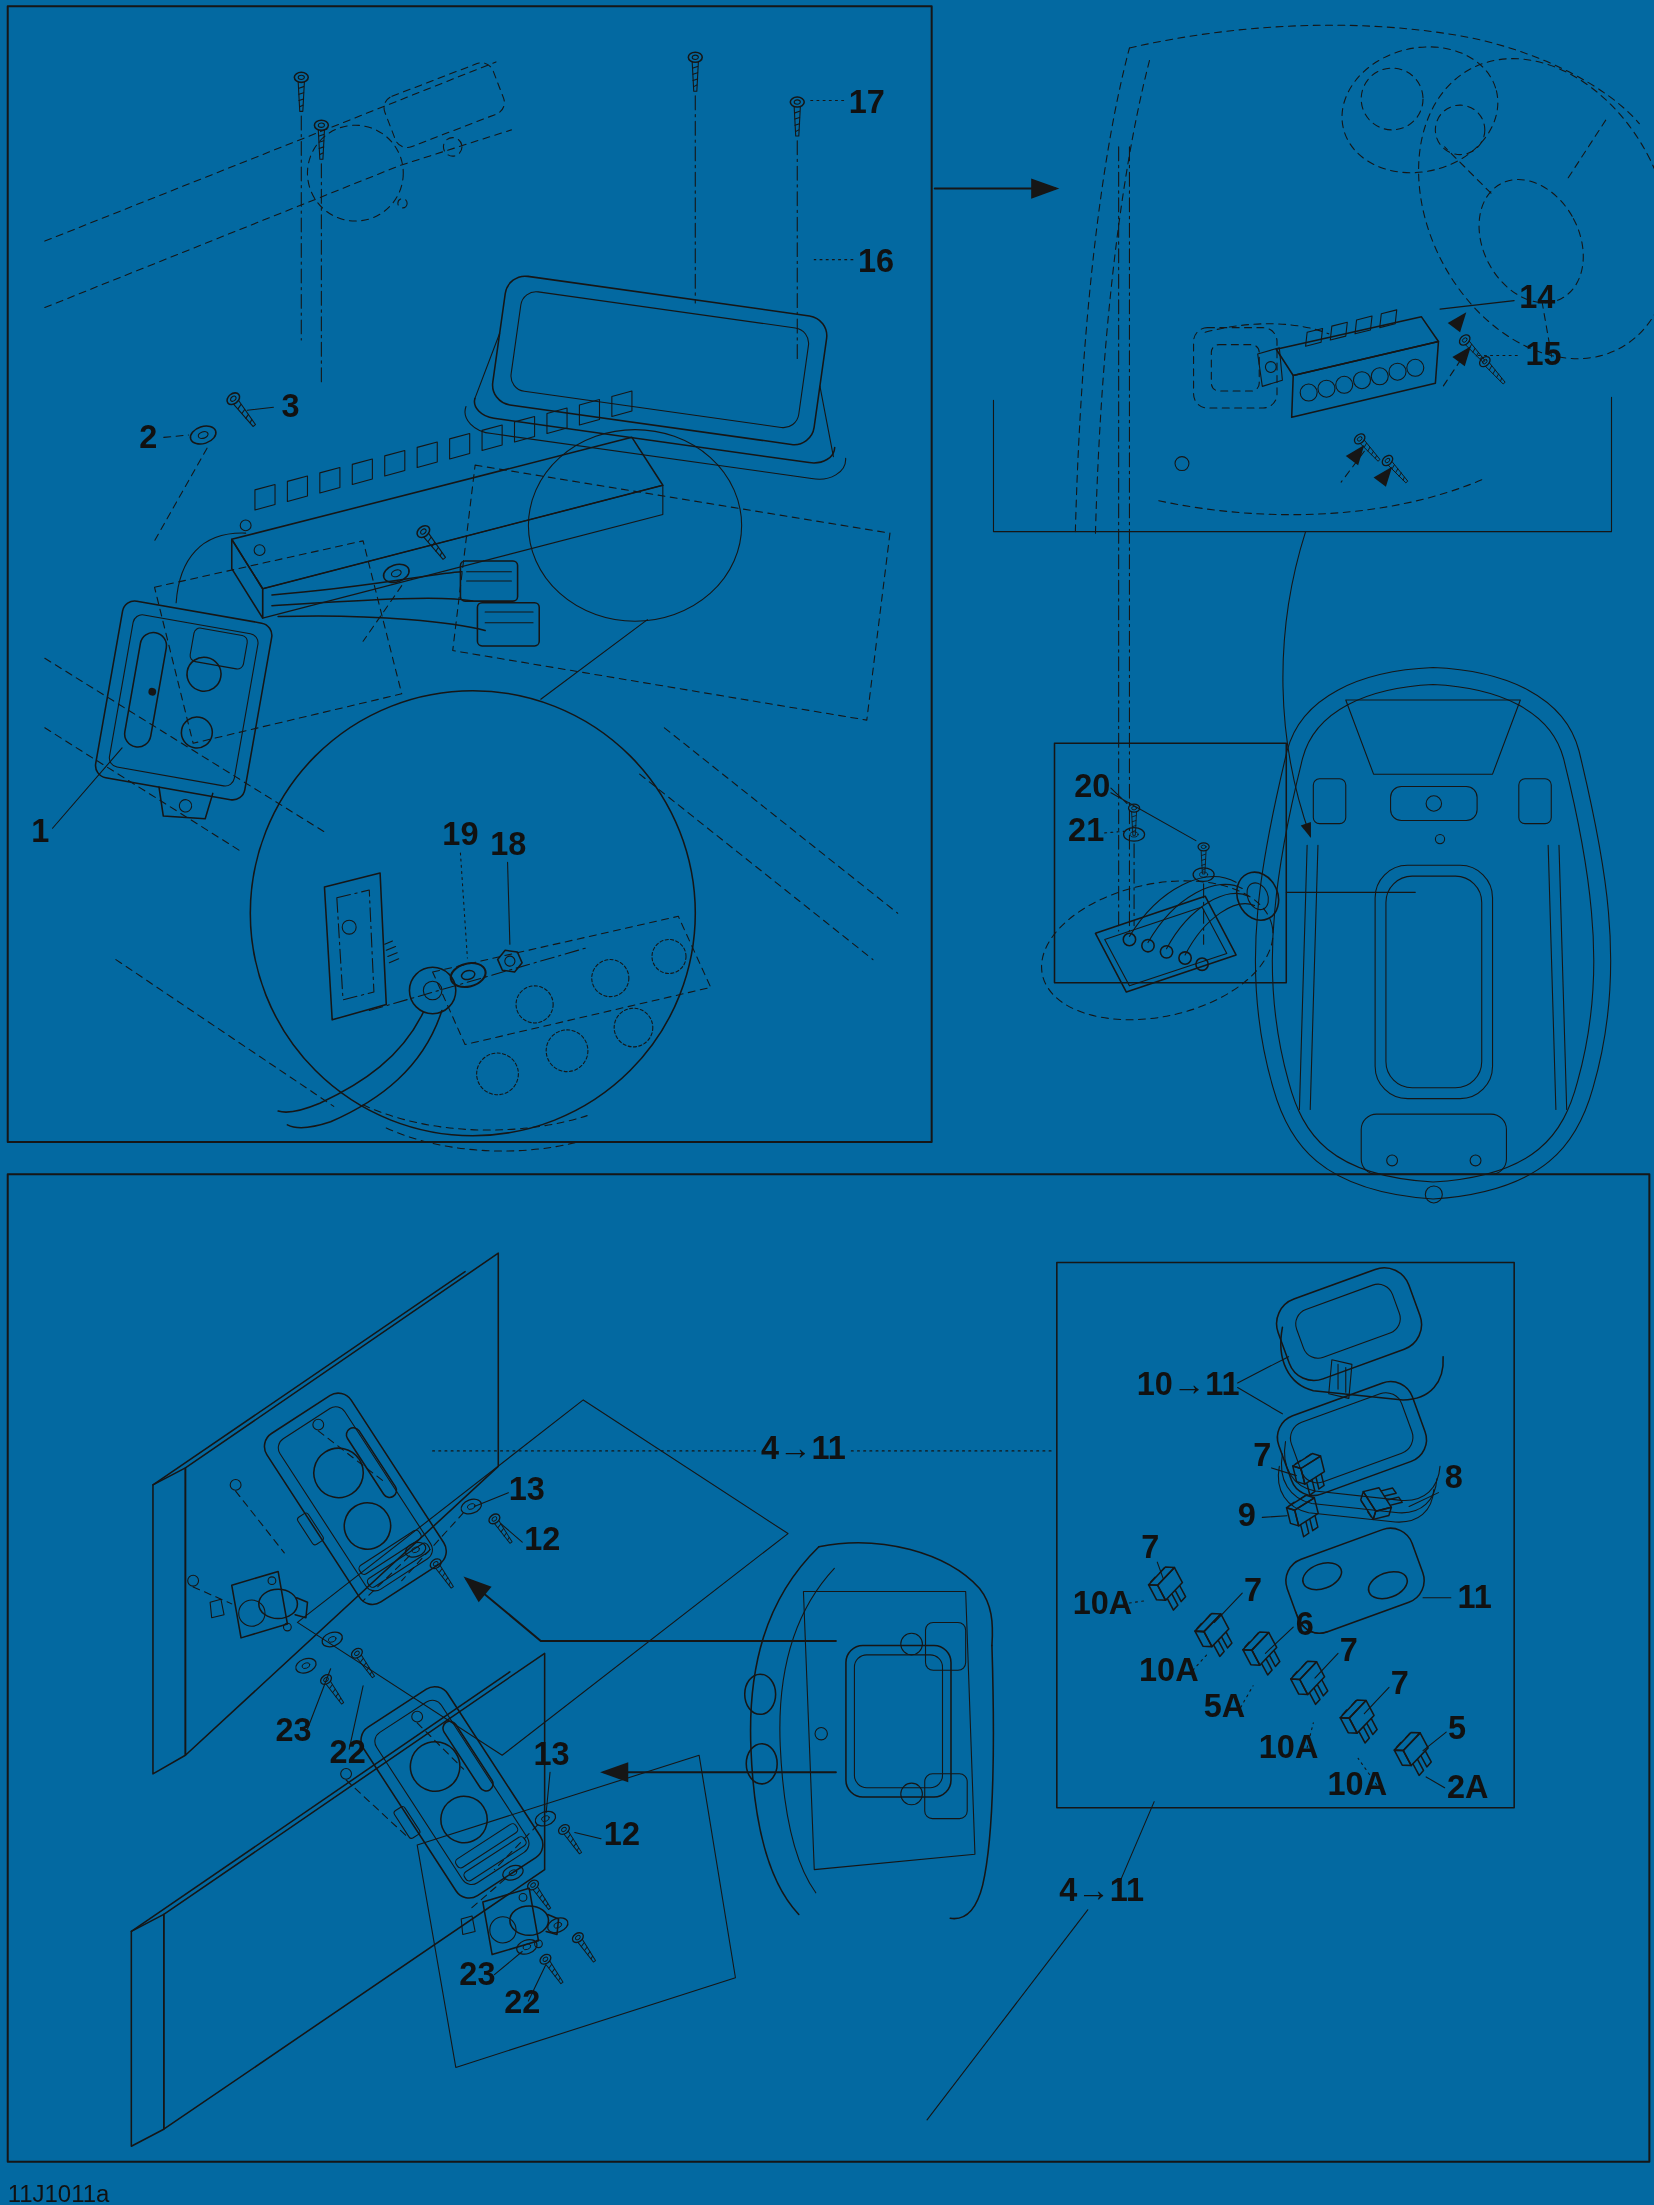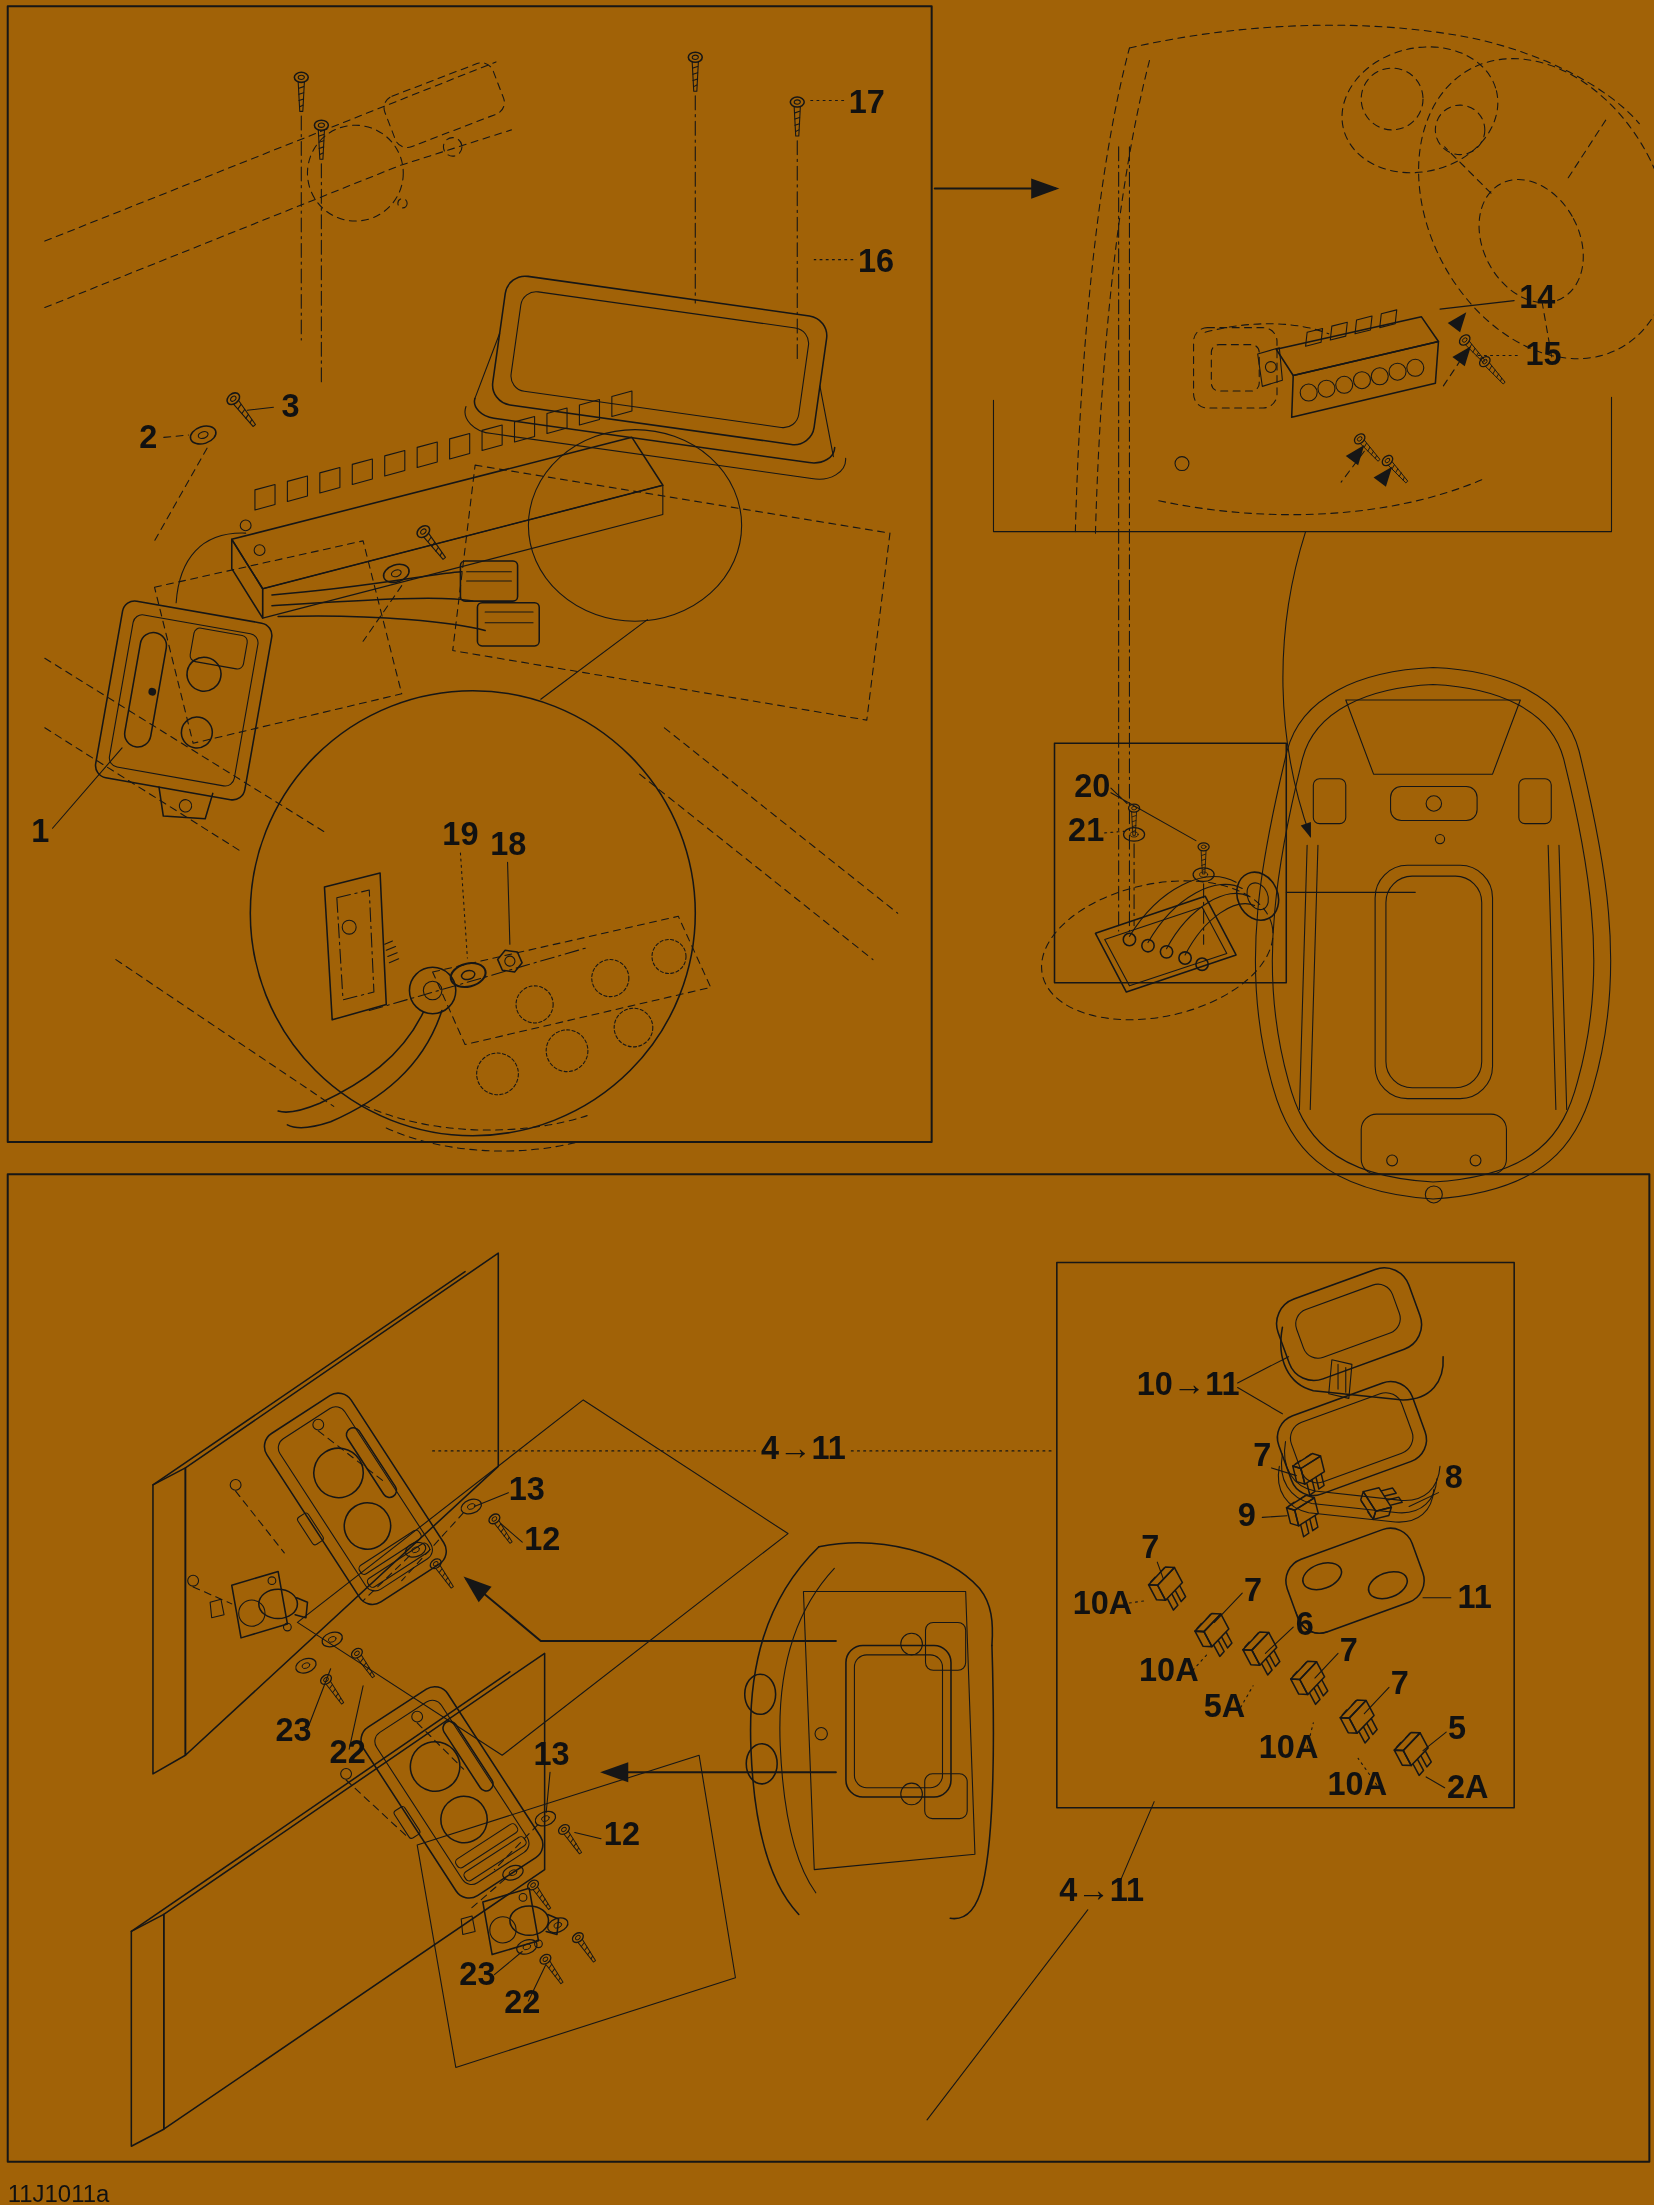--- a/index.html
+++ b/index.html
@@ -1,16 +1,16 @@
 <!DOCTYPE html>
 <html style="font-size:12.4px"><head>
 <meta charset="utf-8">
 <style>
   html,body{margin:0;padding:0;background:#fff;}
-  .stage{position:relative;width:1654px;height:2205px;background:#a16207;
+  .stage{position:relative;width:1654px;height:2205px;background:#0369a1;
          font-family:"Liberation Sans","DejaVu Sans",sans-serif;}
   svg{position:absolute;left:0;top:0;}
   
   .ln  {fill:none;stroke:#161616;stroke-width:2;stroke-linecap:round;stroke-linejoin:round;}
   .ln25{fill:none;stroke:#161616;stroke-width:2.6;stroke-linecap:round;stroke-linejoin:round;}
   .thin{fill:none;stroke:#161616;stroke-width:1.4;stroke-linecap:round;stroke-linejoin:round;}
   .dash{stroke-dasharray:9 7;}
   .dadot{stroke-dasharray:18 6 3 6;}
   .dot {stroke-dasharray:2.5 5.5;}
   .fillb{fill:#161616;stroke:none;}

